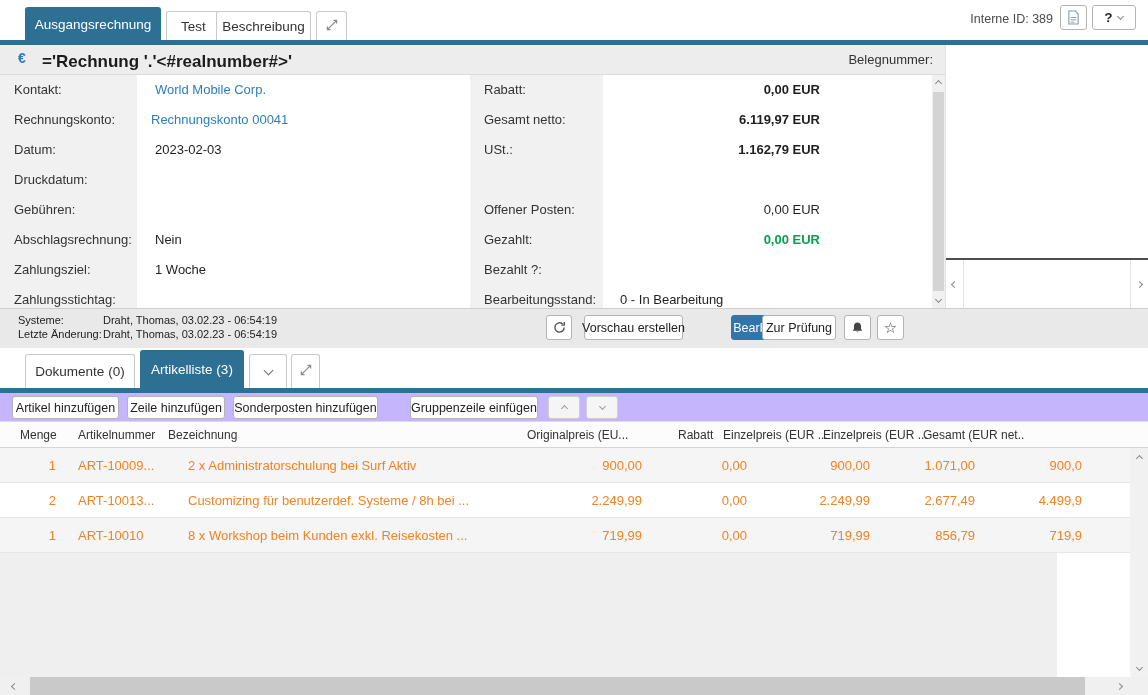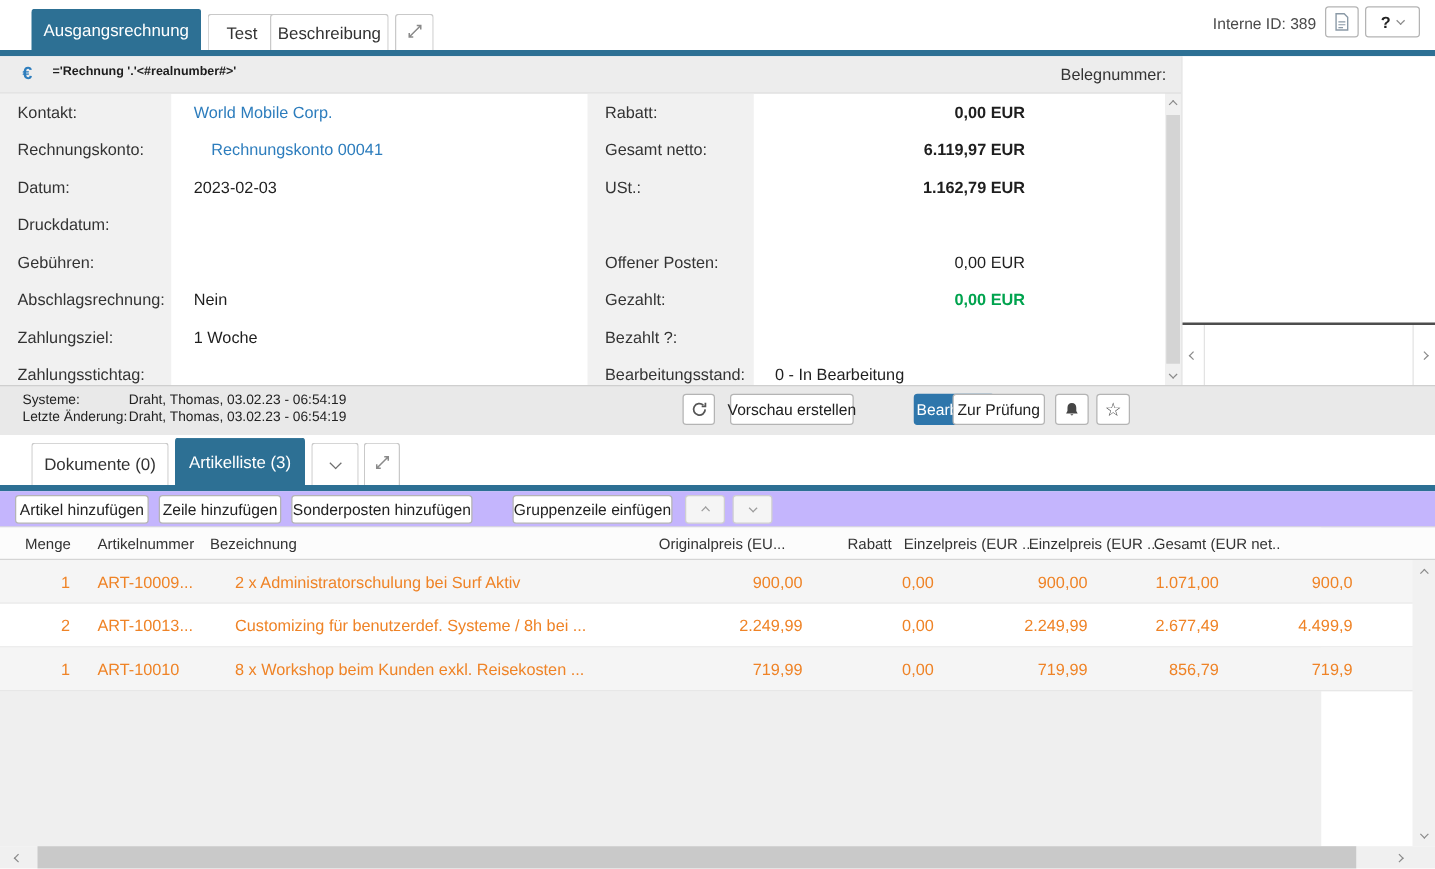--- a/index.html
+++ b/index.html
@@ -96,35 +96,35 @@
   </div>
   <div class="btn" style="left:1092px;top:5px;width:44px;gap:6px;">
     <span style="font-weight:bold;font-size:13px;">?</span>
     <span class="chev down sm" style="margin-top:-2px;"></span>
   </div>
 
   <div class="bluebar" style="top:40px;"></div>
 
   <div id="formulabar">
     <span class="abs" style="left:18px;top:5px;font-size:14px;font-weight:bold;color:#2d7dbd;">€</span>
-    <span class="abs" style="left:42px;top:7px;font-size:10px;font-weight:600;color:#1c1c1c;">='Rechnung '.'&lt;#realnumber#&gt;'</span>
+    <span class="abs" style="left:42px;top:7px;font-size:17px;font-weight:600;color:#1c1c1c;">='Rechnung '.'&lt;#realnumber#&gt;'</span>
     <span class="abs" style="right:12px;top:7px;font-size:13px;color:#333;">Belegnummer:</span>
   </div>
 
   <div id="formarea">
     <div class="band" style="left:0;width:137px;"></div>
     <div class="band" style="left:470px;width:133px;"></div>
 
     <div class="frow" style="top:0;left:0;width:470px;">
       <span class="flabel" style="left:14px;">Kontakt:</span>
       <span class="fvalue link" style="left:155px;">World Mobile Corp.</span>
     </div>
     <div class="frow" style="top:30px;left:0;width:470px;">
       <span class="flabel" style="left:14px;">Rechnungskonto:</span>
-      <span class="fvalue link" style="left:169px;">Rechnungskonto 00041</span>
+      <span class="fvalue link" style="left:151px;">Rechnungskonto 00041</span>
     </div>
     <div class="frow" style="top:60px;left:0;width:470px;">
       <span class="flabel" style="left:14px;">Datum:</span>
       <span class="fvalue" style="left:155px;">2023-02-03</span>
     </div>
     <div class="frow" style="top:90px;left:0;width:470px;">
       <span class="flabel" style="left:14px;">Druckdatum:</span>
       <span class="fvalue" style="left:155px;"></span>
     </div>
     <div class="frow" style="top:120px;left:0;width:470px;">

